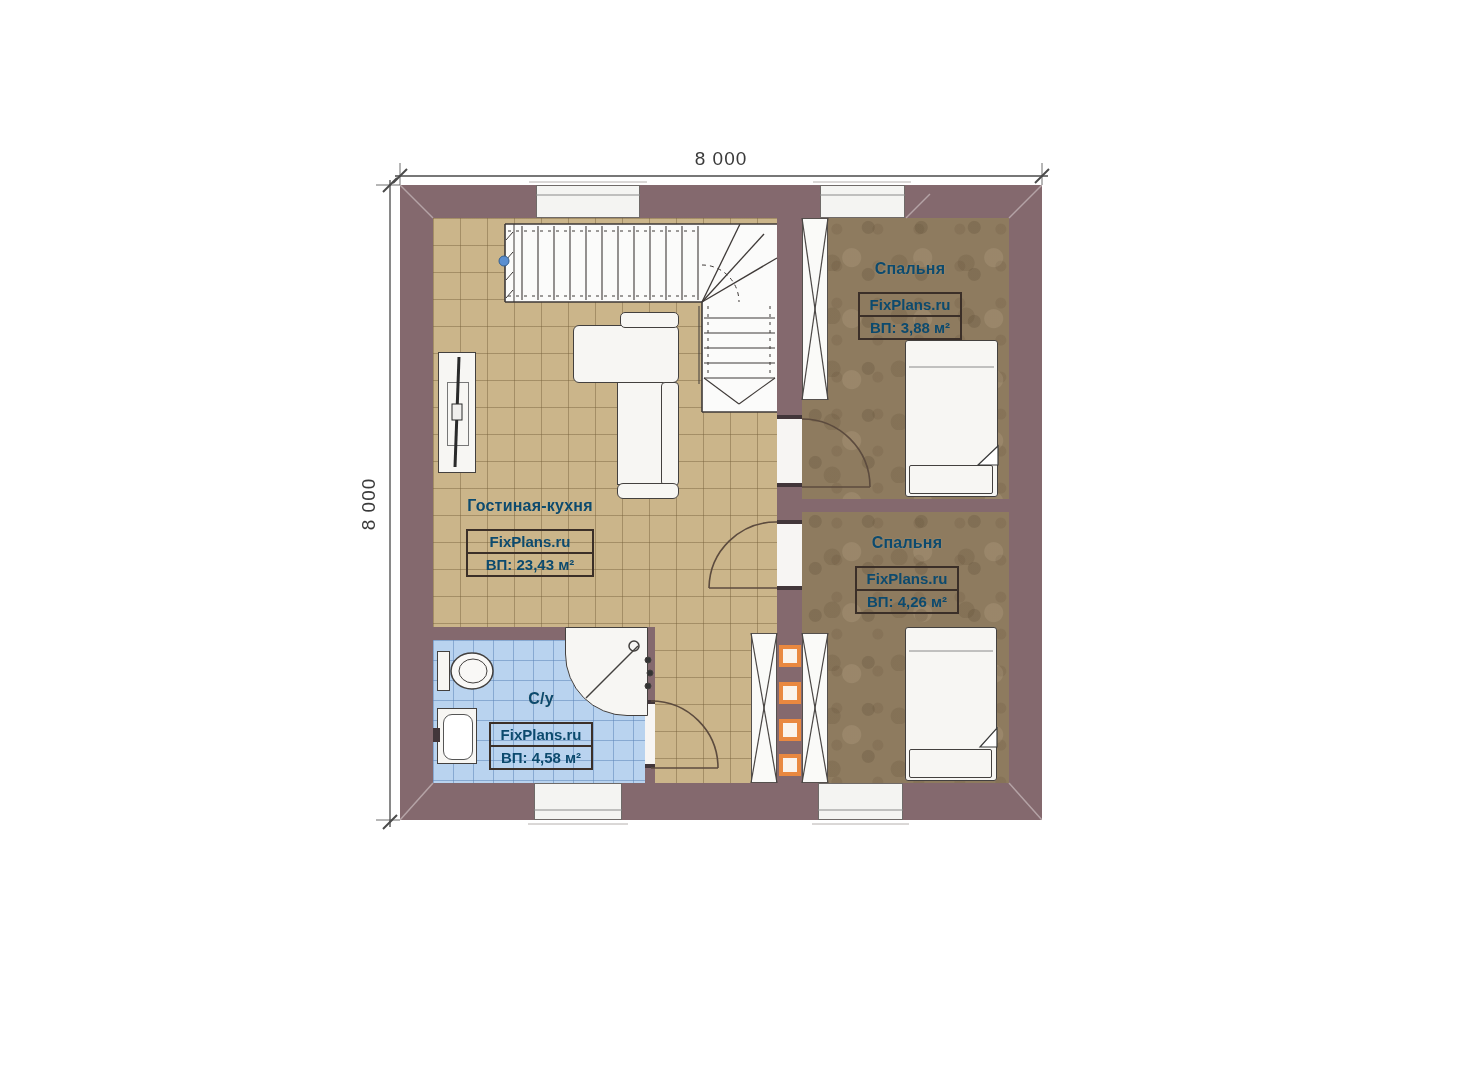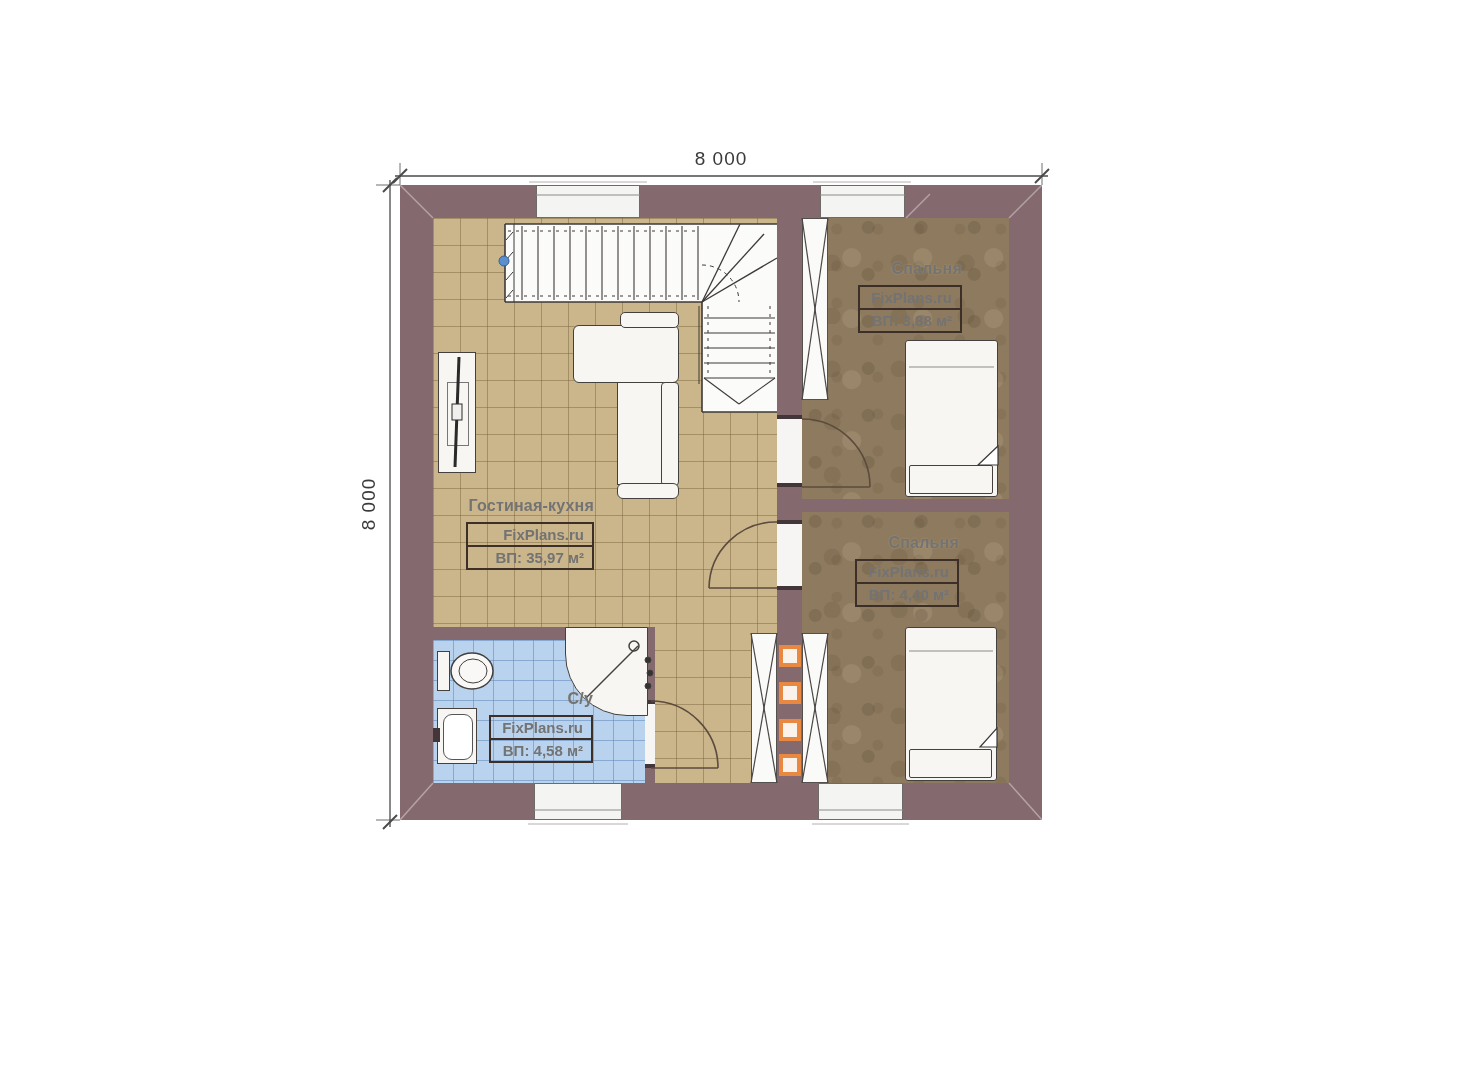--- a/index.html
+++ b/index.html
@@ -24,23 +24,23 @@
       radial-gradient(circle at 45% 85%, rgba(62,48,28,.12) 0 8px, transparent 9px),
       radial-gradient(circle at 85% 30%, rgba(62,48,28,.10) 0 5px, transparent 6px);
     background-size:53px 47px,71px 61px,67px 53px,41px 37px;}
   .win{position:absolute;background:#F4F4F2;border:1px solid #6f6a68;box-sizing:border-box;z-index:3;}
   .opening{position:absolute;background:#F7F5F3;z-index:3;}
   .cap{position:absolute;background:#42363a;z-index:4;}
   .hatch{position:absolute;background:#FAFAF8;border:1px solid #55504d;box-sizing:border-box;z-index:3;}
   .stair{position:absolute;background:#FBFBFA;z-index:3;}
   .furn{position:absolute;background:#F7F6F3;border:1.5px solid #43403E;box-sizing:border-box;z-index:4;}
   .sq{position:absolute;width:22px;height:22px;box-sizing:border-box;border:4px solid #E98840;background:#FAF3EC;z-index:5;}
-  .room-label{position:absolute;z-index:7;transform:translateX(-50%);text-align:right;color:#737373;}
+  .room-label{position:absolute;z-index:7;transform:translateX(-50%);text-align:center;color:#0c4a6e;}
   .room-name{font-weight:bold;font-size:16px;letter-spacing:.2px;white-space:nowrap;text-shadow:0 0 2px rgba(210,190,150,.4);}
-  .room-box{margin:7px auto 0;border:2.5px solid #3B2F28;}
+  .room-box{margin:14px auto 0;border:2.5px solid #3B2F28;}
   .room-box div{padding:2px 8px;font-size:15px;font-weight:bold;white-space:nowrap;}
   .room-box div:first-child{border-bottom:2.5px solid #3B2F28;}
   .dim-text{position:absolute;font-size:19px;color:#3A3A3A;z-index:7;letter-spacing:1px;}
   svg.overlay{position:absolute;left:0;top:0;z-index:6;pointer-events:none;}
 </style>
 </head>
 <body>
 
 <div id="app">
 
@@ -238,37 +238,37 @@
     </g>
   </svg>
 
   <div class="dim-text" style="left:661px;top:148px;width:120px;text-align:center;">8 000</div>
   <div class="dim-text" style="left:309px;top:493px;width:120px;text-align:center;transform:rotate(-90deg);">8 000</div>
 
   <div class="room-label" style="left:530px;top:497px;">
     <div class="room-name">Гостиная-кухня</div>
     <div class="room-box" style="width:124px;">
       <div>FixPlans.ru</div>
-      <div>ВП: 35,97 м²</div>
+      <div>ВП: 23,43 м²</div>
     </div>
   </div>
 
   <div class="room-label" style="left:910px;top:260px;">
     <div class="room-name">Спальня</div>
     <div class="room-box" style="width:100px;">
       <div>FixPlans.ru</div>
       <div>ВП: 3,88 м²</div>
     </div>
   </div>
 
   <div class="room-label" style="left:907px;top:534px;">
     <div class="room-name">Спальня</div>
     <div class="room-box" style="width:100px;">
       <div>FixPlans.ru</div>
-      <div>ВП: 4,40 м²</div>
+      <div>ВП: 4,26 м²</div>
     </div>
   </div>
 
   <div class="room-label" style="left:541px;top:690px;">
     <div class="room-name">С/у</div>
     <div class="room-box" style="width:100px;">
       <div>FixPlans.ru</div>
       <div>ВП: 4,58 м²</div>
     </div>
   </div>

